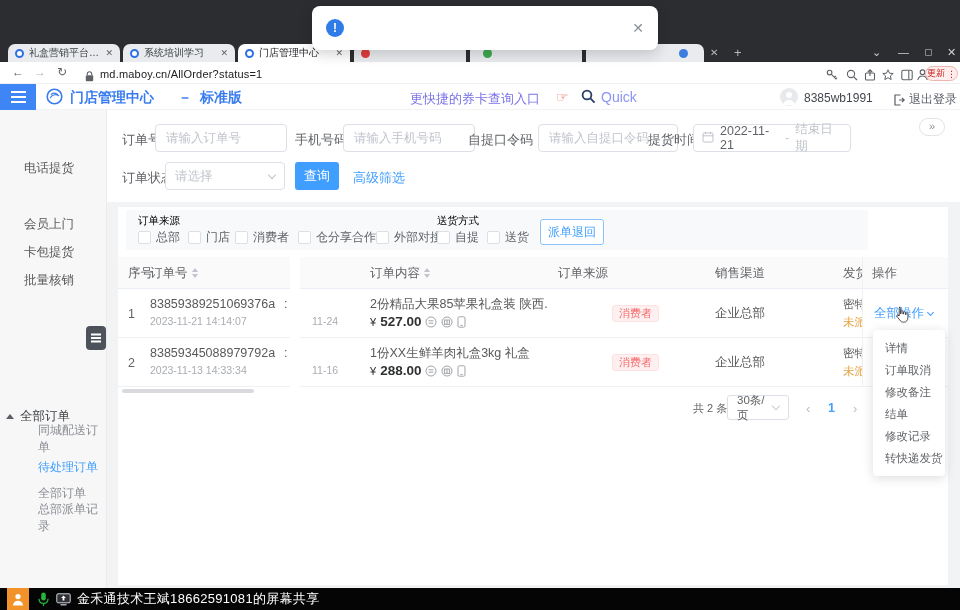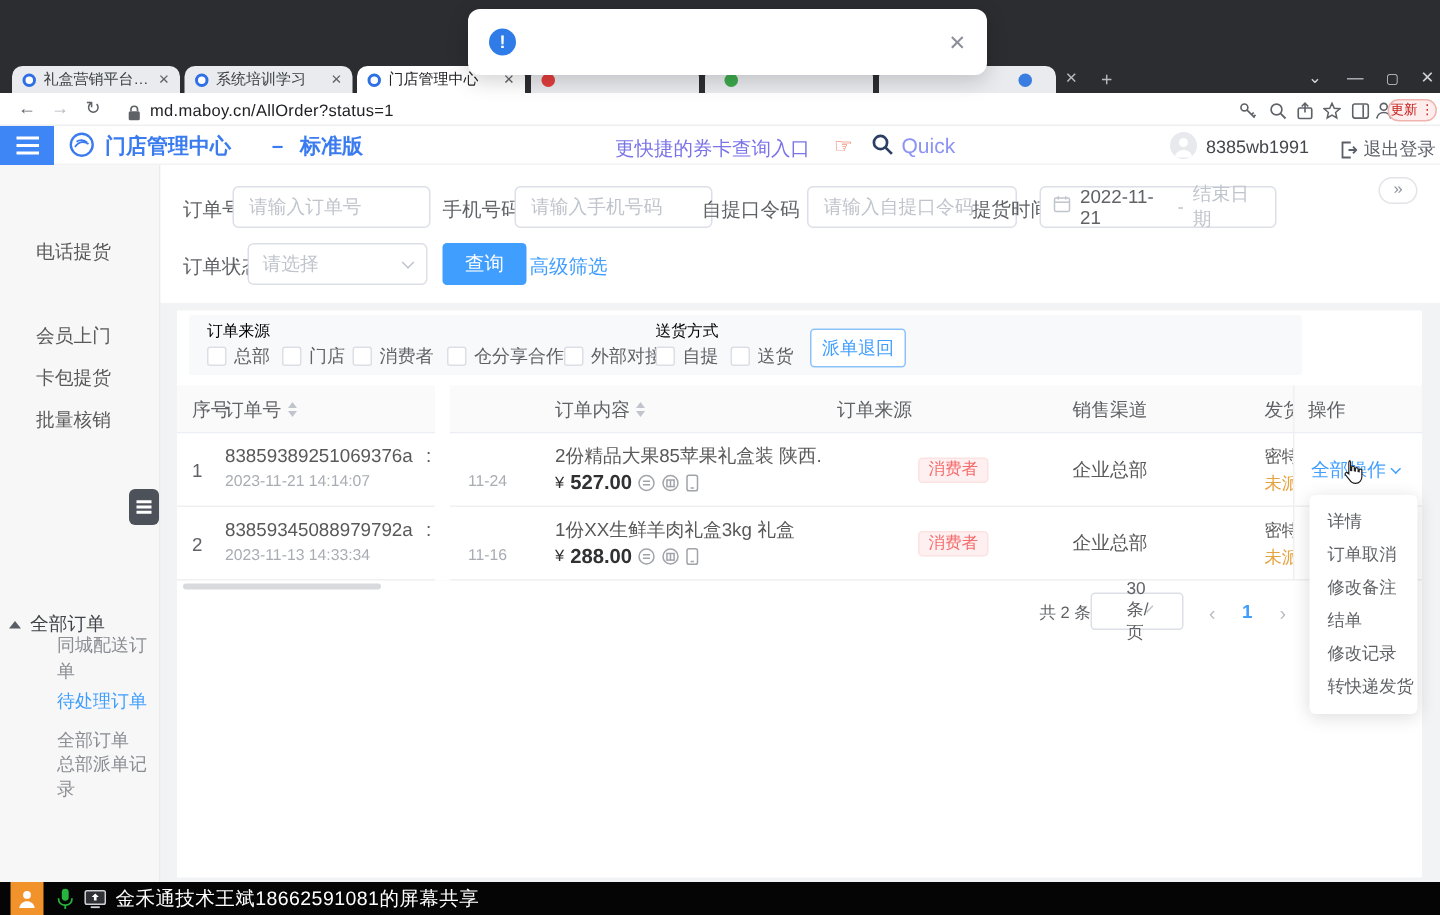--- a/index.html
+++ b/index.html
@@ -74,21 +74,21 @@
   .f-input::placeholder{color:#c0c4cc}
   .datebox{position:absolute;top:124px;left:693px;width:158px;height:28px;border:1px solid #dcdfe6;border-radius:4px;
            background:#fff;display:flex;align-items:center;padding:0 8px;gap:6px}
   .date-val{font-size:12.5px;color:#606266}
   .date-ph{font-size:12.5px;color:#c0c4cc}
   .selectbox{position:absolute;height:28px;border:1px solid #dcdfe6;border-radius:4px;background:#fff;
              display:flex;align-items:center;justify-content:space-between;padding:0 9px}
   .sel-ph{font-size:12.5px;color:#c0c4cc}
   .chev{width:6px;height:6px;border-right:1.3px solid #c0c4cc;border-bottom:1.3px solid #c0c4cc;
         transform:rotate(45deg);display:inline-block;margin-top:-3px}
-  .btn-primary{position:absolute;top:162px;left:295px;width:56px;height:28px;background:#409eff;border:none;
+  .btn-primary{position:absolute;top:162px;left:295px;width:44px;height:28px;background:#409eff;border:none;
                border-radius:3px;color:#fff;font-size:13px}
   .link-blue{color:#409eff;font-size:13px}
   .collapse-pill{position:absolute;top:118px;left:919px;width:26px;height:18px;border:1px solid #e2e4e8;
                  border-radius:9px;background:#fff;color:#8a8f99;font-size:11px;text-align:center;line-height:15px}
 
   
   .table-card{position:absolute;top:207px;left:118px;width:830px;height:378px;background:#fff}
   .strip{position:absolute;top:3px;left:8px;width:742px;height:40px;background:#f7f9fb;border-radius:2px}
   .strip-label{position:absolute;top:4px;font-size:10.5px;color:#9a3ad}
   .cb-wrap{position:absolute;top:19px;display:flex;align-items:center;gap:5px}
@@ -122,21 +122,21 @@
   .ship2{position:absolute;left:0;top:26px;font-size:11.5px;color:#e6a23c;white-space:nowrap}
   .c-action{position:absolute;left:756px;top:0;height:49px;display:flex;align-items:center;gap:4px}
   .c-action span{font-size:12.5px;color:#409eff}
   .chev-b{width:5px;height:5px;border-right:1.3px solid #409eff;border-bottom:1.3px solid #409eff;
           transform:rotate(45deg);display:inline-block;margin-top:-2px}
   .band{position:absolute;left:172px;top:50px;width:10px;height:130px;background:#fff;z-index:3}
   .vline{position:absolute;left:744px;top:50px;width:1px;height:130px;background:#f0f0f0}
   .hthumb{position:absolute;left:4px;top:182px;width:132px;height:4px;background:#d8dadd;border-radius:2px}
   .pg-total{position:absolute;left:575px;top:194px;font-size:11px;color:#606266}
   .pg-size{position:absolute;left:609px;top:188px;width:62px;height:25px;border:1px solid #dcdfe6;border-radius:3px;
-           background:#fff;display:flex;align-items:center;justify-content:space-between;padding:0 23px}
+           background:#fff;display:flex;align-items:center;justify-content:space-between;padding:0 9px}
   .pg-size span{font-size:11.5px;color:#606266}
   .pg-arrow{position:absolute;top:194px;font-size:13px;color:#b9bdc4}
   .pg-num{position:absolute;left:710px;top:194px;font-size:12.5px;color:#409eff;font-weight:bold}
 
   
   .menu{position:absolute;top:330px;left:873px;width:72px;background:#fff;border-radius:4px;
         box-shadow:0 2px 12px rgba(0,0,0,.14);padding:7px 0;z-index:50}
   .menu div{height:22px;line-height:22px;padding-left:12px;font-size:11.5px;color:#606266;white-space:nowrap}
   .cursor{position:absolute;top:306px;left:894px;z-index:60}
 

